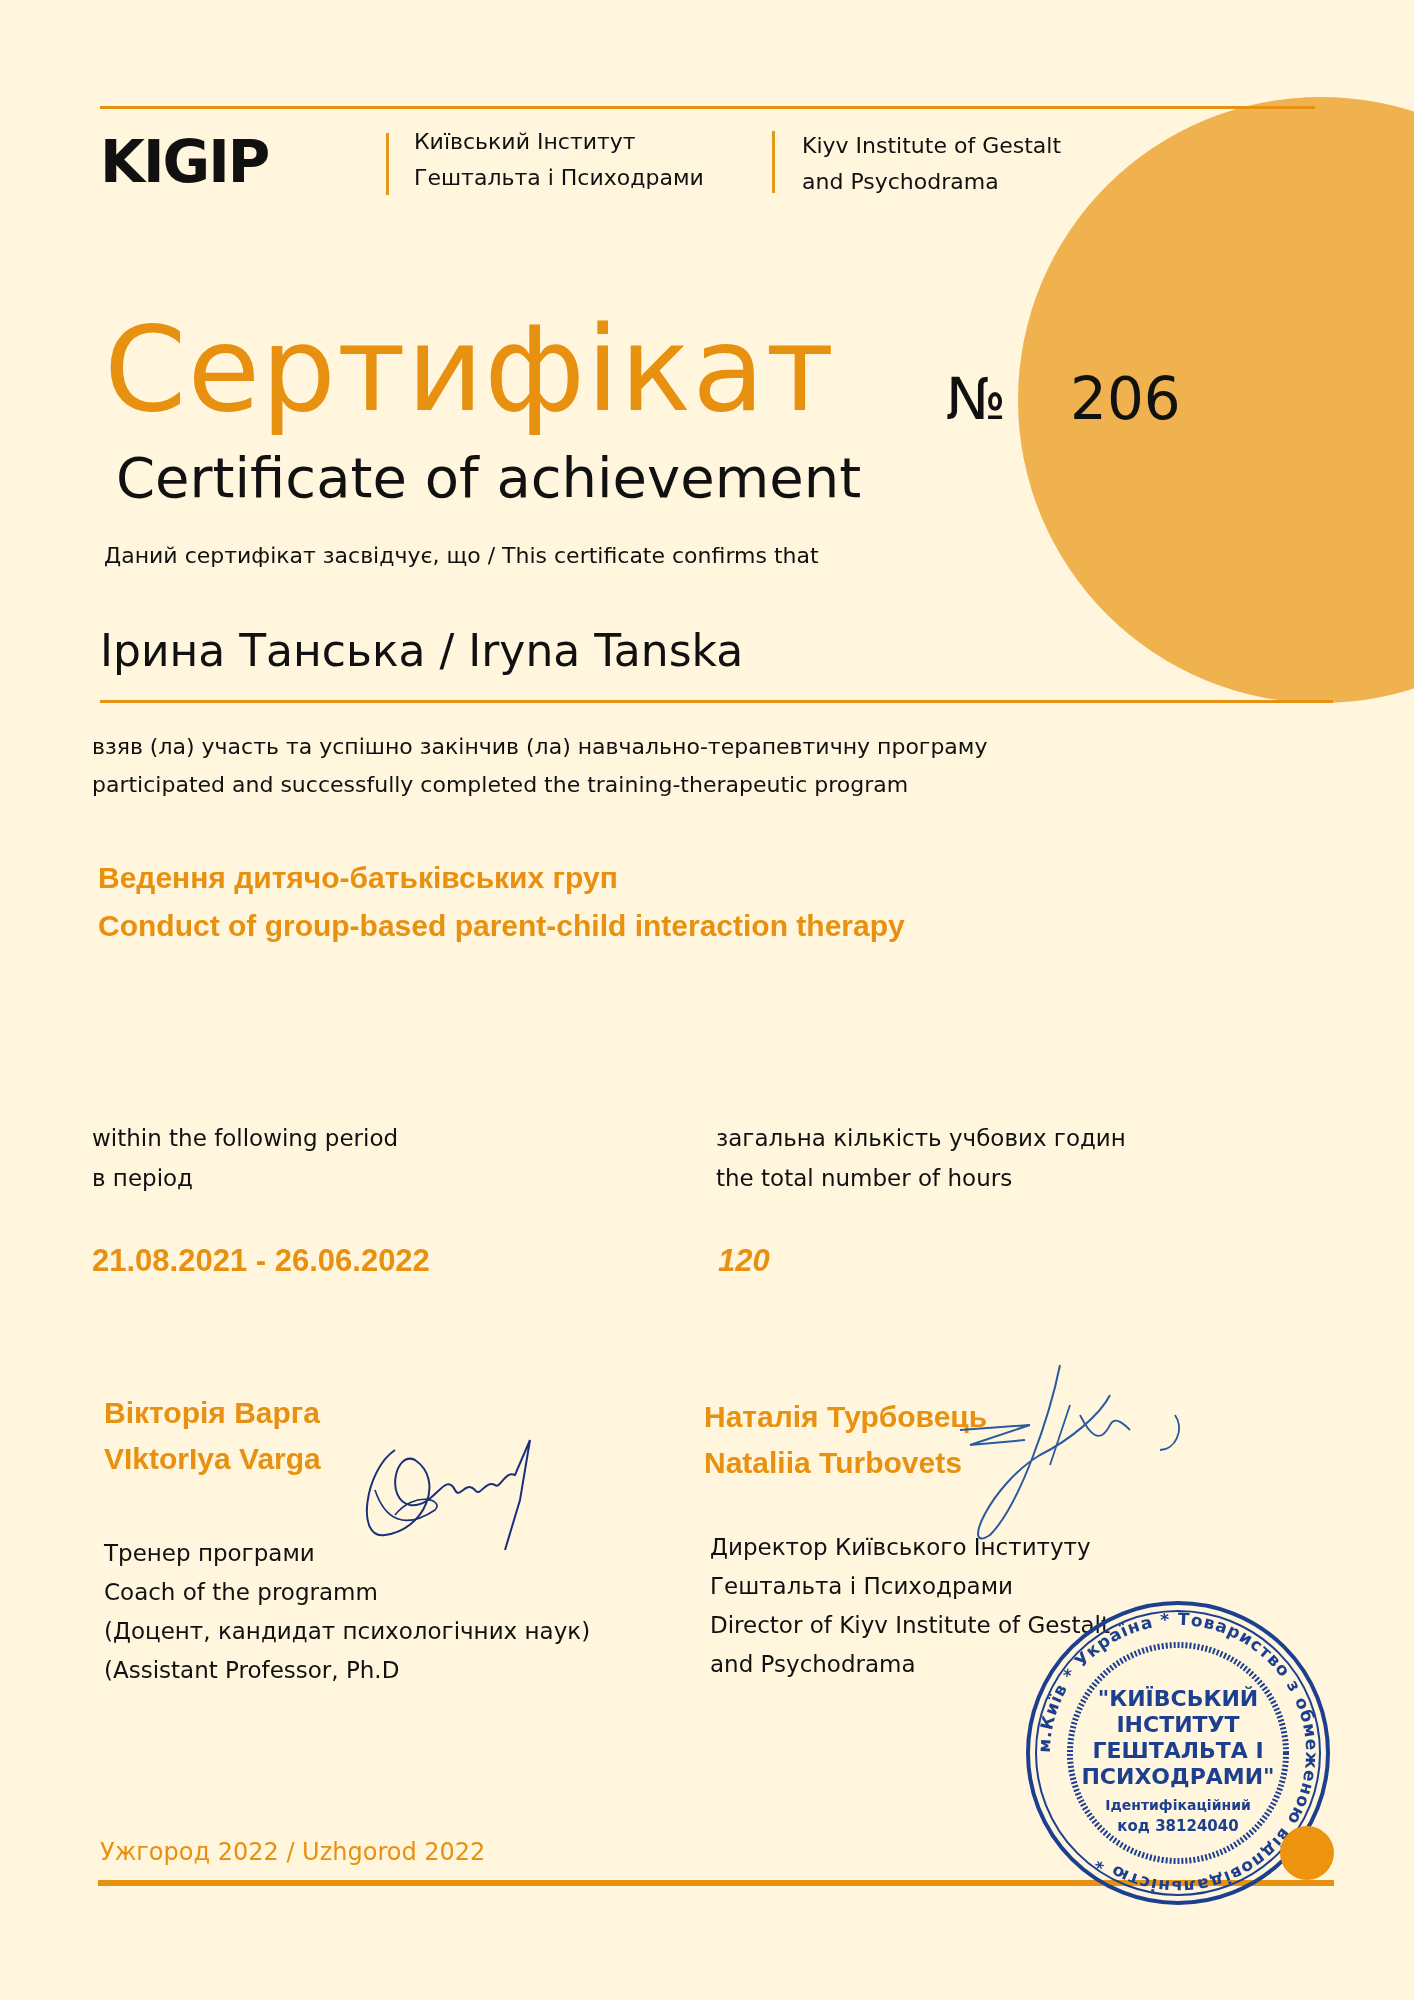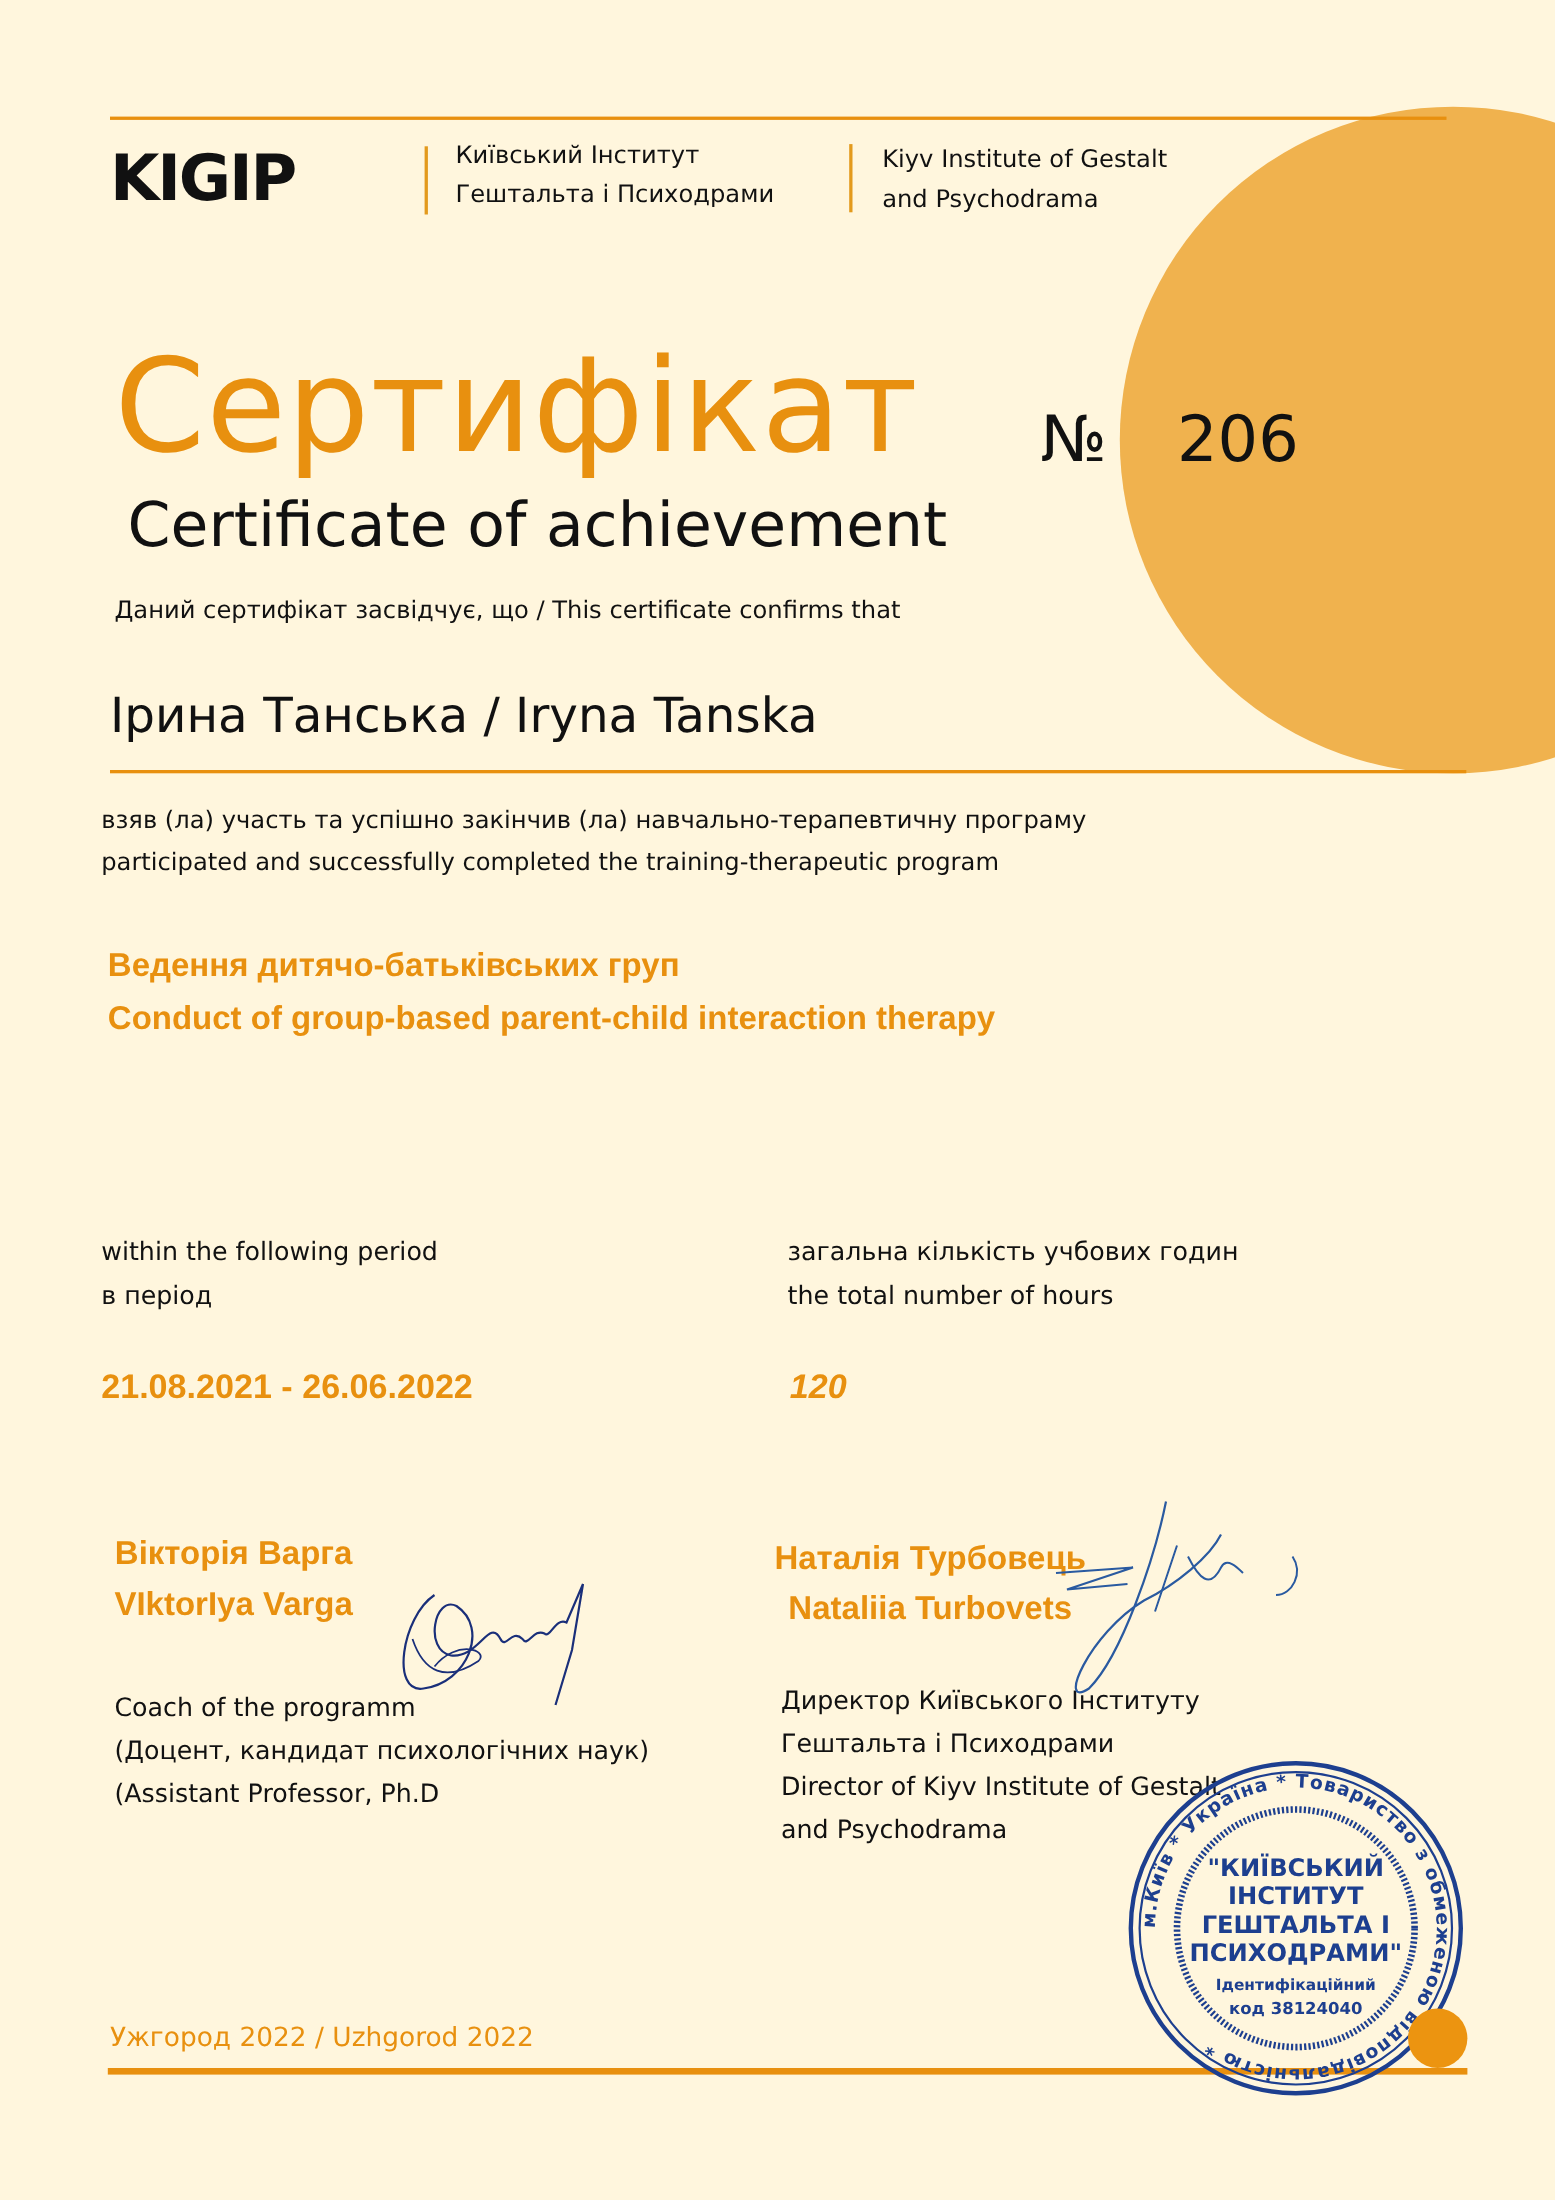--- a/index.html
+++ b/index.html
@@ -31,21 +31,21 @@
   .num { left: 1070px; top: 365px; font-family: "DejaVu Sans", sans-serif; font-size: 58px; color: #111; }
   .confirms { left: 104px; top: 543px; font-family: "DejaVu Sans", sans-serif; font-size: 22px; color: #111; }
 
   .recipient { left: 100px; top: 625px; font-family: "DejaVu Sans", sans-serif; font-size: 44px; color: #111; }
   .body-text { font-family: "DejaVu Sans", sans-serif; font-size: 22px; line-height: 38px; color: #111; }
   .program { left: 98px; top: 830px; font-family: "Liberation Sans", sans-serif; font-weight: bold; font-size: 30px; line-height: 48px; color: #e8900f; margin-top: 24px; }
 
   .label-block { font-family: "DejaVu Sans", sans-serif; font-size: 23px; line-height: 40px; color: #111; }
   .value-orange { font-family: "Liberation Sans", sans-serif; font-weight: bold; font-size: 31px; color: #e8900f; }
 
-  .signer-name { font-family: "Liberation Sans", sans-serif; font-weight: bold; font-size: 30px; line-height: 46px; color: #e8900f; text-align: center; }
+  .signer-name { font-family: "Liberation Sans", sans-serif; font-weight: bold; font-size: 30px; line-height: 46px; color: #e8900f; }
   .signer-role { font-family: "DejaVu Sans", sans-serif; font-size: 23px; line-height: 39px; color: #111; }
 
   .footer-place { left: 100px; top: 1838px; font-family: "DejaVu Sans", sans-serif; font-size: 24px; color: #e8900f; }
 
   .sig { position: absolute; z-index: 2; }
   .stamp { position: absolute; left: 1018px; top: 1598px; width: 320px; height: 310px; z-index: 2; }
 </style>
 </head>
 <body>
 
@@ -97,20 +97,21 @@
 
 <div class="abs signer-name" style="left:104px; top:1390px;">
   <div>Вікторія Варга</div>
   <div>VIktorIya Varga</div>
 </div>
 <svg class="sig" style="left:355px; top:1420px;" width="200" height="150" viewBox="0 0 200 150">
   <path d="M40 30 C10 50, 0 120, 30 115 C70 110, 90 60, 60 40 C40 30, 30 80, 55 85 C80 88, 90 50, 100 70 C105 80, 110 60, 120 70 C125 78, 130 60, 140 65 C145 70, 150 50, 160 55 L175 20 L165 80 L150 130" fill="none" stroke="#1a2f7a" stroke-width="2"></path>
   <path d="M20 70 C30 100, 50 110, 80 90 C90 80, 60 70, 40 95" fill="none" stroke="#1a2f7a" stroke-width="1.6"></path>
 </svg>
 <div class="abs signer-role" style="left:104px; top:1534px;">
+  <div>Тренер програми</div>
   <div>Coach of the programm</div>
   <div>(Доцент, кандидат психологічних наук)</div>
   <div>(Assistant Professor, Ph.D</div>
 </div>
 
 <div class="abs signer-name" style="left:704px; top:1394px;">
   <div>Наталія Турбовець</div>
   <div>Nataliia Turbovets</div>
 </div>
 <svg class="sig" style="left:950px; top:1355px;" width="260" height="200" viewBox="0 0 260 200">

